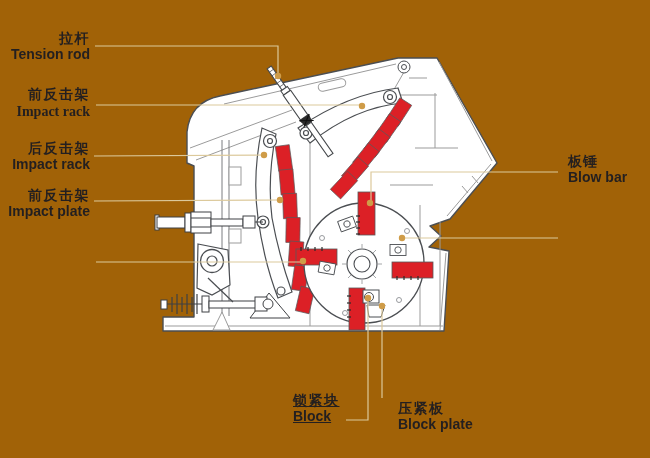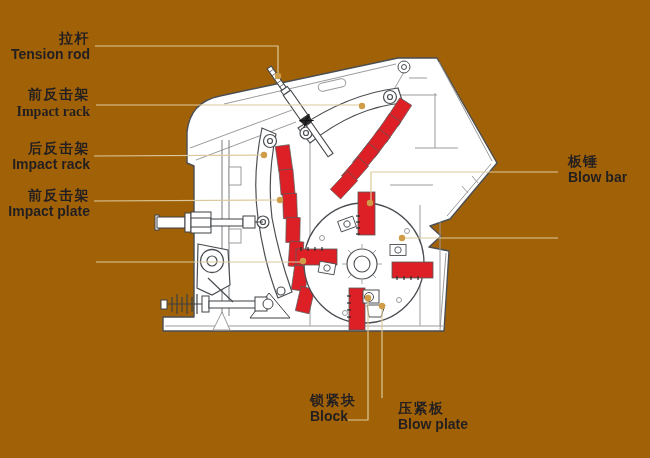--- a/index.html
+++ b/index.html
@@ -253,23 +253,23 @@
     <span class="en">Impact plate</span>
   </div>
 
 
   <div class="lbl right-col" style="left:568px;top:153px;">
     <span class="zh">板锤</span>
     <span class="en">Blow bar</span>
   </div>
 
 
-  <div class="lbl" style="left:310px;top:392px;">
+  <div class="lbl" style="left:293px;top:392px;text-decoration:underline;">
     <span class="zh">锁紧块</span>
     <span class="en">Block</span>
   </div>
 
   <div class="lbl" style="left:398px;top:400px;">
     <span class="zh">压紧板</span>
-    <span class="en">Blow plate</span>
+    <span class="en">Block plate</span>
   </div>
 
 </div>
 
 </body></html>

